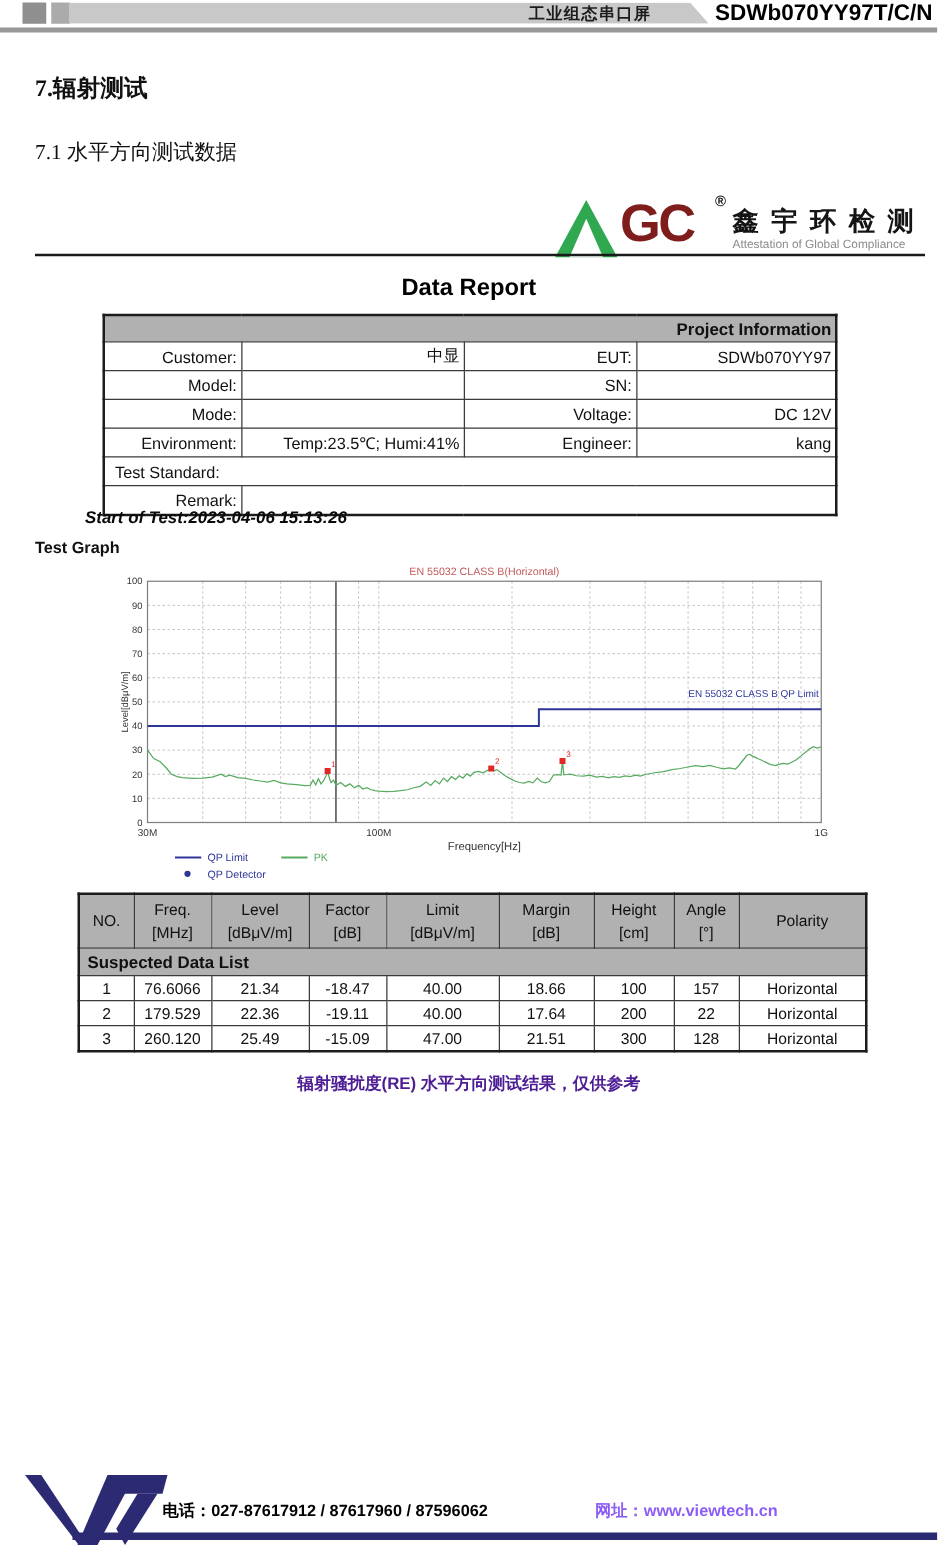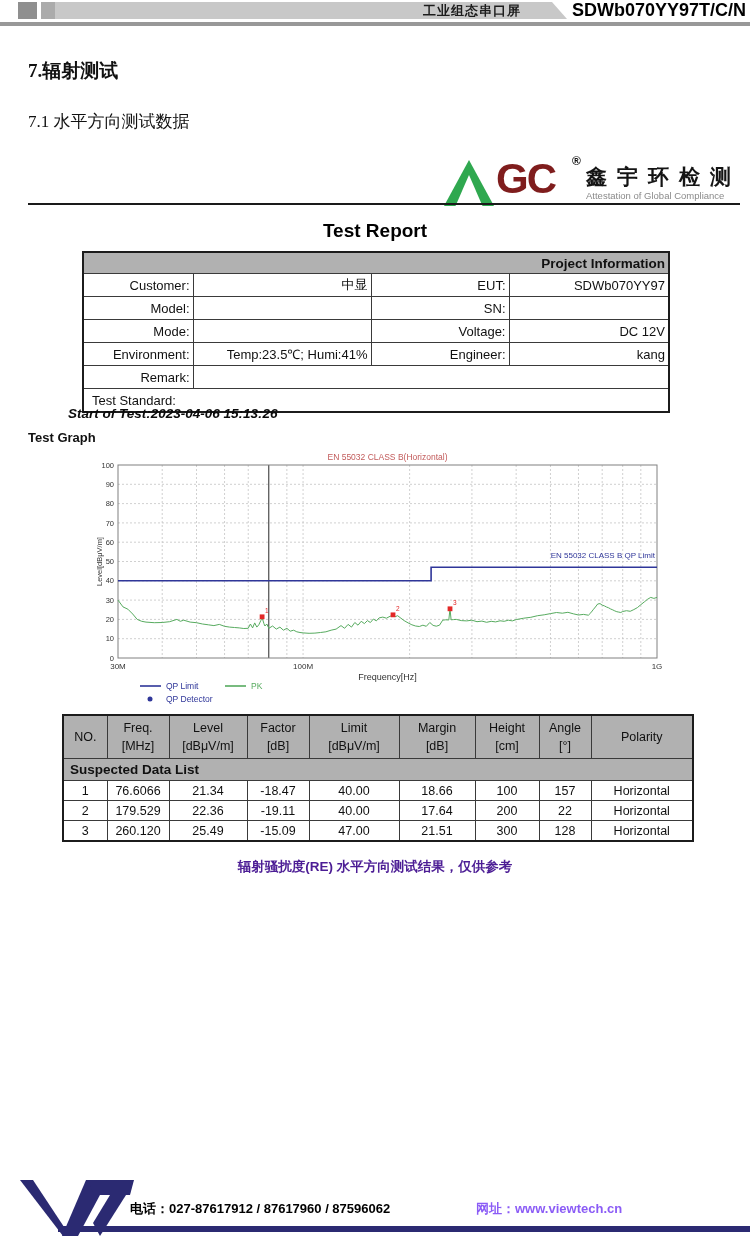--- a/index.html
+++ b/index.html
@@ -82,21 +82,21 @@
   <svg class="abs agc-a" viewBox="0 0 50 46">
     <polygon points="25,0 50,46 0,46" fill="#2fa84f"></polygon>
     <polygon points="25,15 38.5,46 11.5,46" fill="#ffffff"></polygon>
   </svg>
   <div class="abs agc-gc">GC</div>
   <div class="abs agc-reg">®</div>
   <div class="abs agc-cn">鑫宇环检测</div>
   <div class="abs agc-en">Attestation of Global Compliance</div>
   <div class="abs logo-rule"></div>
 
-  <div class="abs report-title">Test Report</div>
+  <div class="abs report-title">Data Report</div>
 
   <div class="abs pi-wrap">
     <table class="pi">
       <colgroup>
           <col style="width:110px">
           <col style="width:178px">
           <col style="width:138px">
           <col style="width:160px">
         </colgroup>
       <tbody>
@@ -121,25 +121,25 @@
         <td>Voltage:</td>
         <td>DC 12V</td>
       </tr>
       <tr>
         <td>Environment:</td>
         <td>Temp:23.5℃; Humi:41%</td>
         <td>Engineer:</td>
         <td>kang</td>
       </tr>
       <tr>
+        <td colspan="4" class="left">Test Standard:</td>
+      </tr>
+      <tr>
         <td>Remark:</td>
         <td colspan="3"></td>
-      </tr>
-      <tr>
-        <td colspan="4" class="left">Test Standard:</td>
       </tr>
     </tbody>
       </table>
   </div>
 
   <div class="abs start-test">Start of Test:2023-04-06 15:13:26</div>
   <div class="abs graph-label">Test Graph</div>
 
   <svg class="abs chart" id="chart" viewBox="0 0 600 266">
       <line x1="23" y1="190.7" x2="562" y2="190.7" stroke="#c4c4c4" stroke-width="0.8" stroke-dasharray="2,2"></line>

